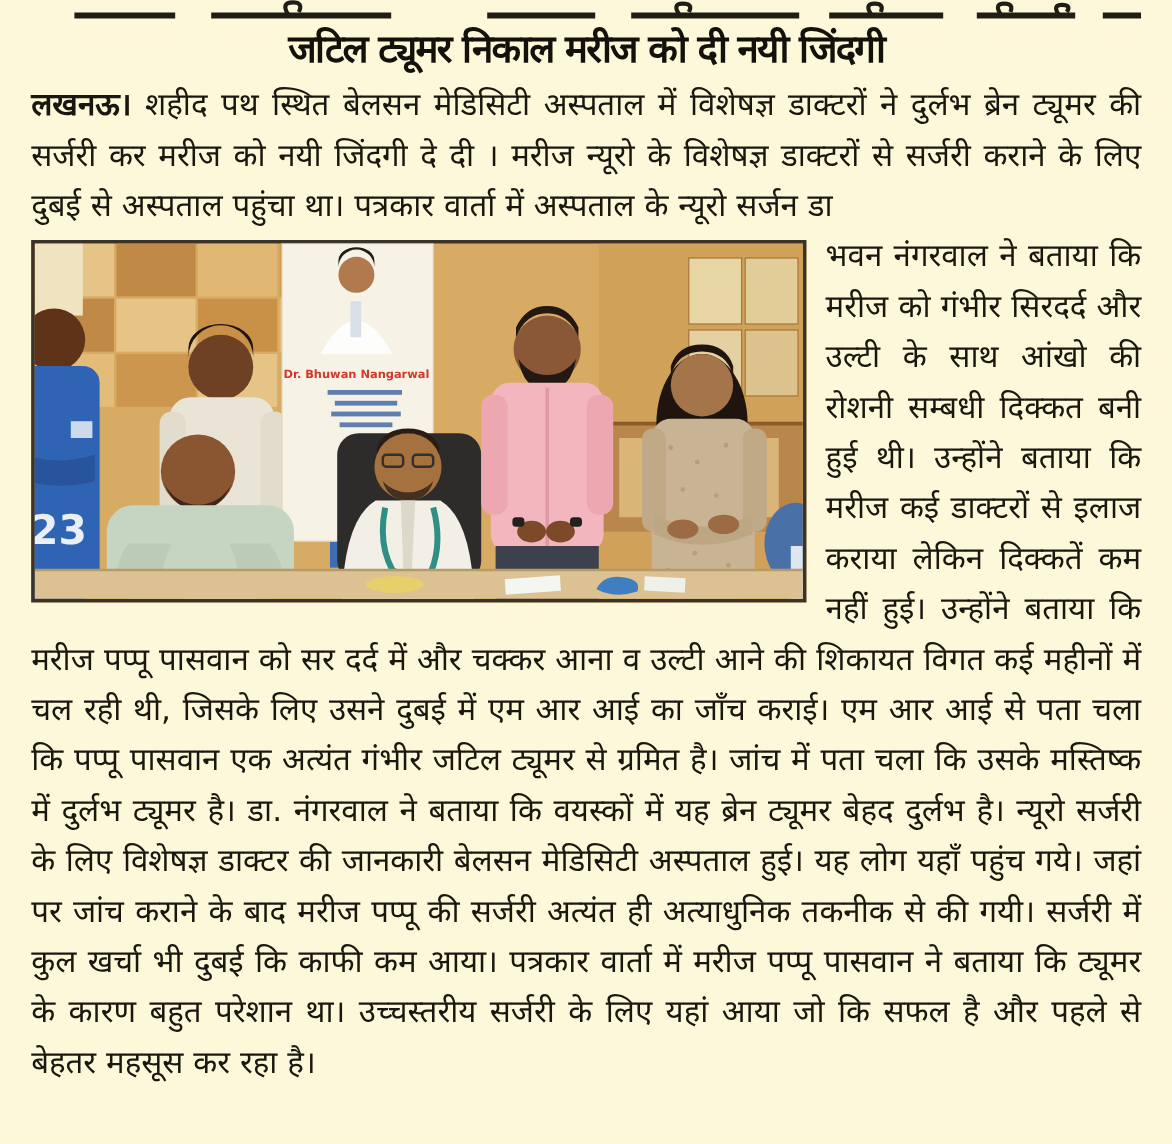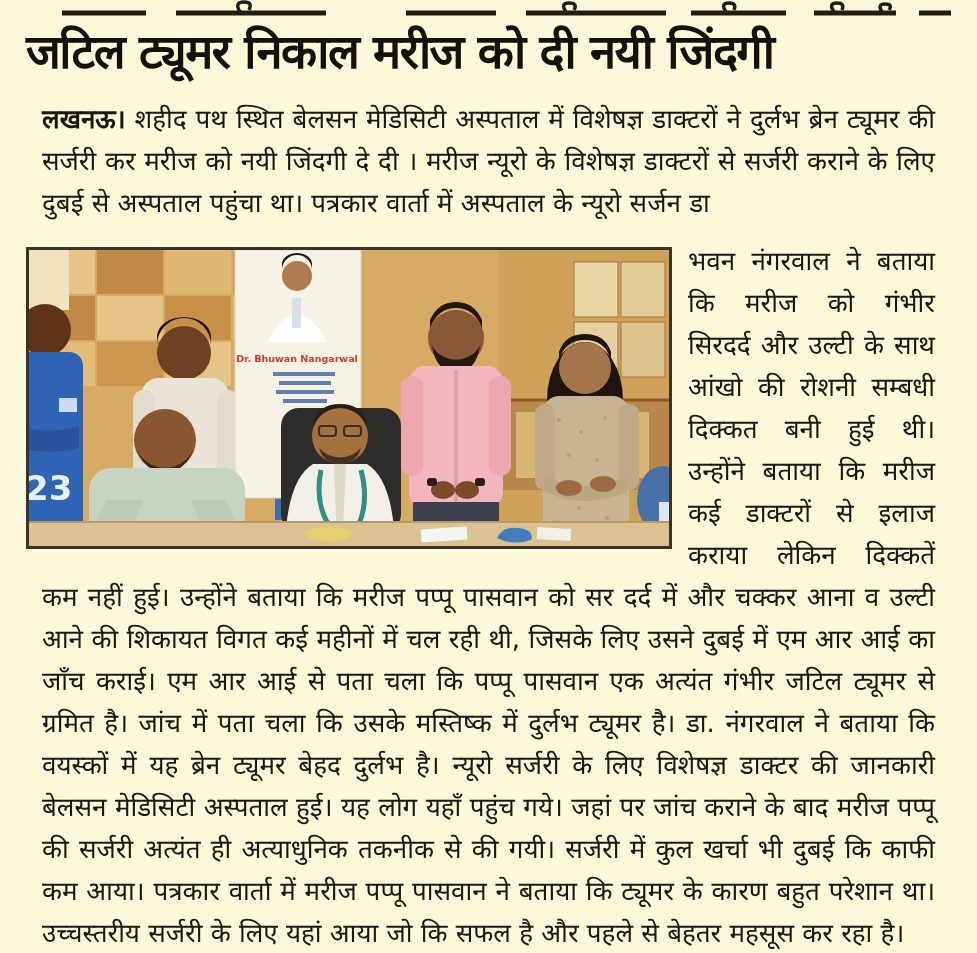--- a/index.html
+++ b/index.html
@@ -10,32 +10,33 @@
     color:#16130c;
     font-family:"DejaVu Sans",sans-serif;
     overflow:hidden;
   }
   .content{padding:0 26px;}
   
   .top-fragment{display:block;margin:0 0 2px 0;}
   
   .headline{
     margin:2px 0 6px 0;
-    font-size:47px;
+    font-size:32px;
     font-weight:bold;
     letter-spacing:-1.5px;
+    text-align:center;
     white-space:nowrap;
     color:#14110a;
   }
   
   .para{
     font-size:26px;
     line-height:42px;
     text-align:justify;
-    margin:16px;
+    margin:0;
     color:#1a170f;
   }
   .dateline{font-weight:bold;}
   
   .photo-frame{
     float:left;
     width:640px;height:296px;
     border:3px solid #39332a;
     margin:7px 16px 4px 0;
     background:#d8ab64;

